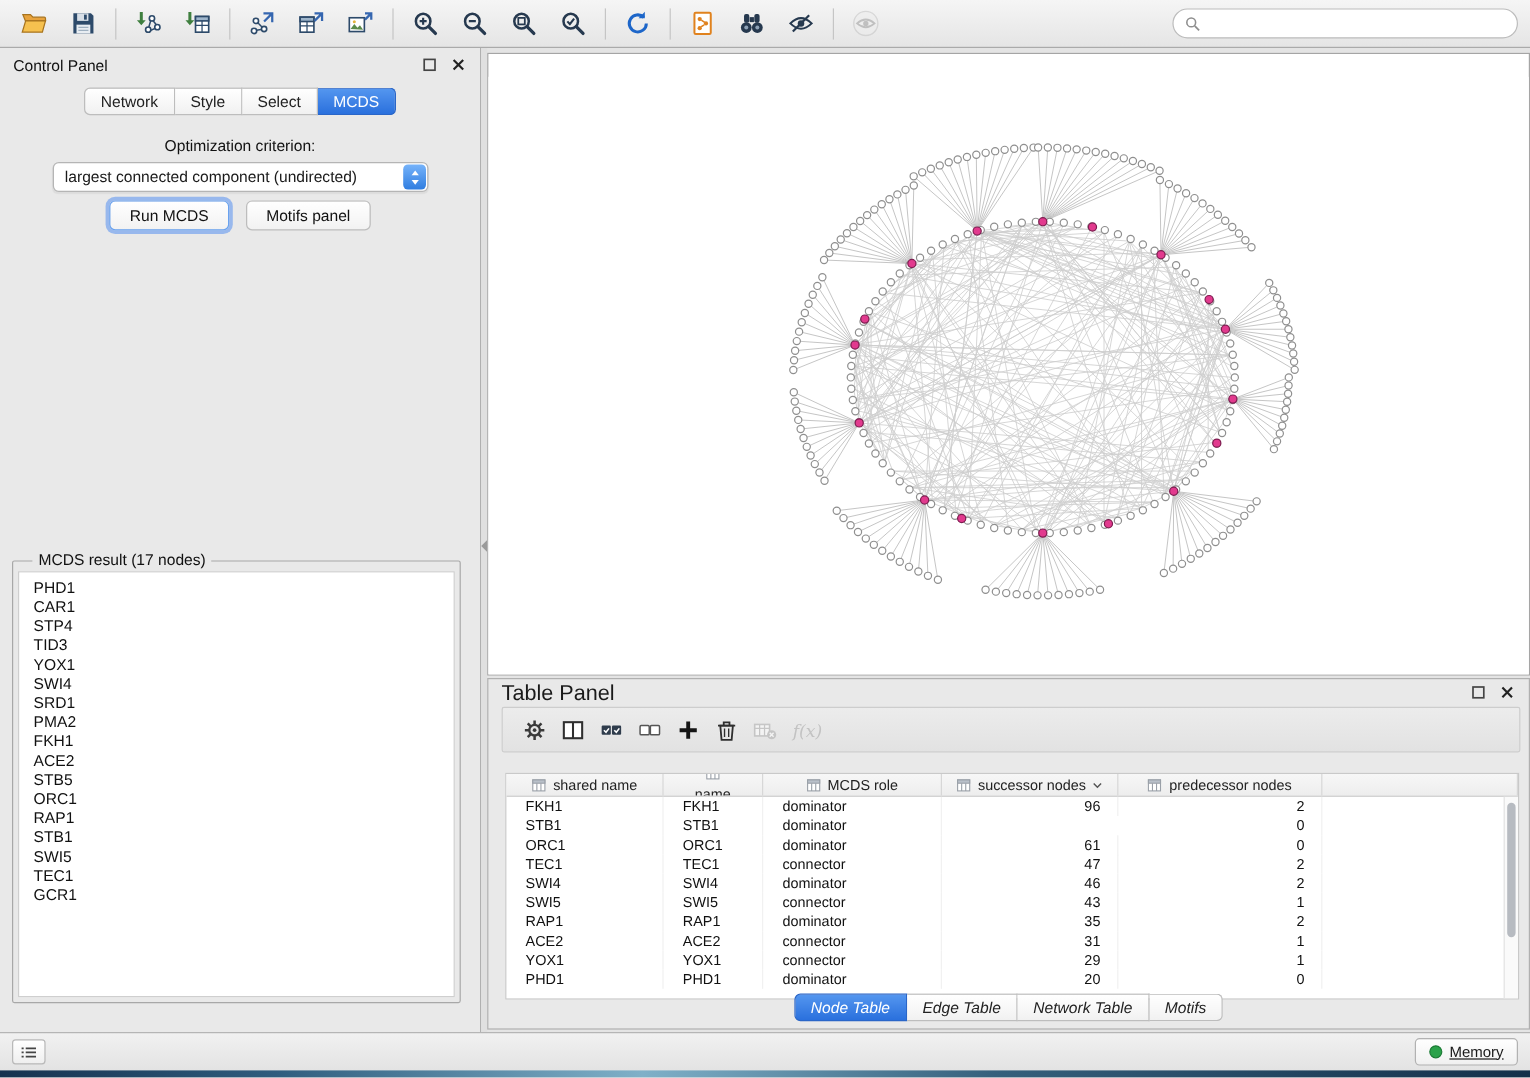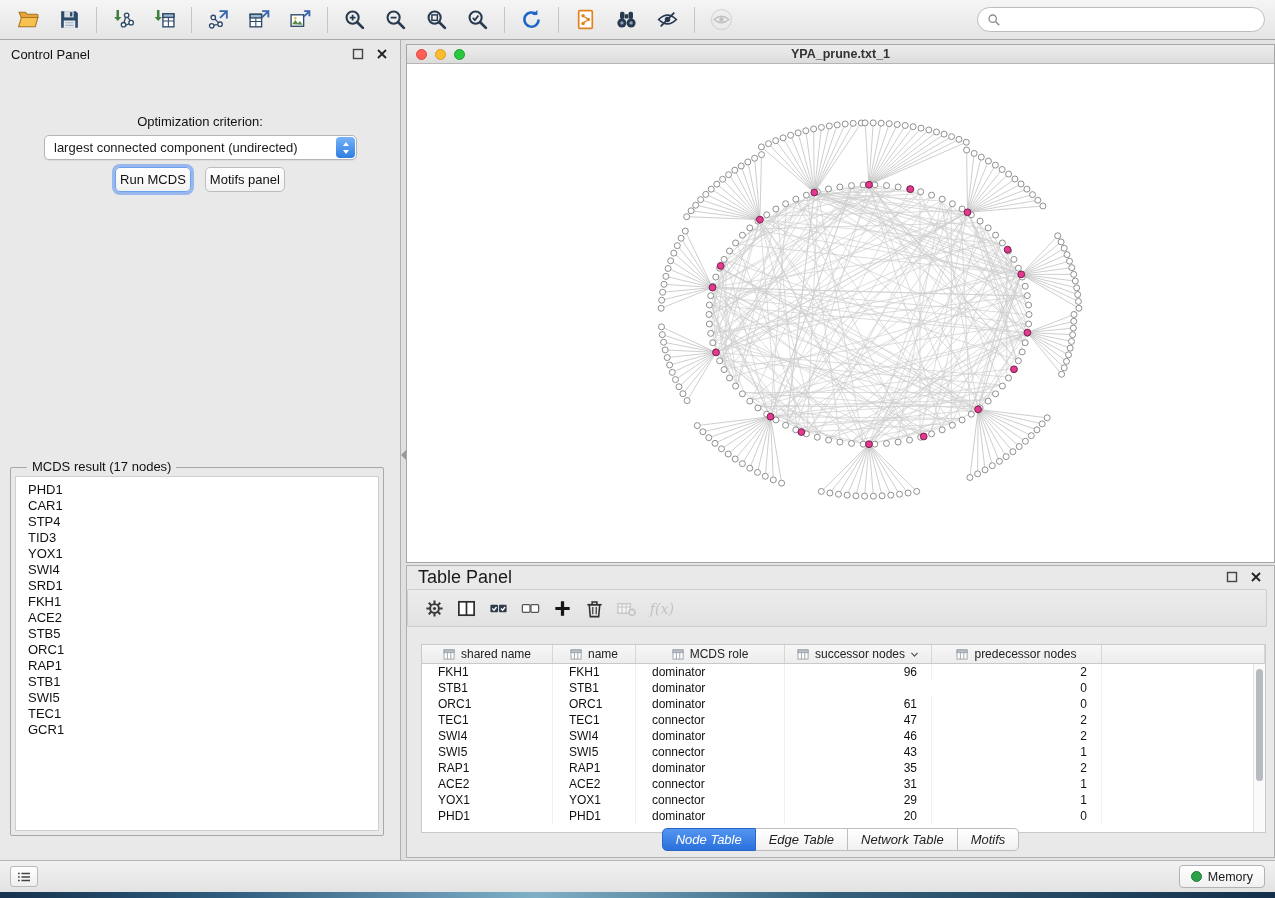--- a/index.html
+++ b/index.html
@@ -27,21 +27,21 @@
   .seg-tab{padding:3px 13px;font-size:13px;background:linear-gradient(#ffffff,#f1f1f1);border:1px solid #bdbdbd;border-left:none;color:#222;cursor:default;}
   .seg-tab:first-child{border-left:1px solid #bdbdbd;border-radius:5px 0 0 5px;}
   .seg-tab:last-child{border-radius:0 5px 5px 0;}
   .seg-tab.active{background:linear-gradient(#5496ef,#2a70dd);border-color:#2a66c8;color:#fff;}
   .cp-opt-label{position:absolute;top:74px;left:0;right:0;text-align:center;font-size:13px;color:#111;}
   .mac-select{position:absolute;top:95px;left:44px;width:313px;height:25px;background:#fff;border:1px solid #b5b5b5;border-radius:5px;display:flex;align-items:center;box-shadow:0 1px 1px rgba(0,0,0,.06);}
   .mac-select .val{flex:1;padding:0 4px 0 9px;font-size:13px;white-space:nowrap;overflow:hidden;}
   .mac-select .cap{width:19px;height:21px;margin-right:1px;border-radius:4px;background:linear-gradient(#76b3fa,#2f7de0);display:flex;align-items:center;justify-content:center;}
   .mac-select .cap svg{width:8px;height:14px;display:block;}
   .cp-buttons{position:absolute;top:127px;left:0;right:0;display:flex;justify-content:center;gap:14px;}
-  .mac-btn{height:25px;padding:0 4px;background:linear-gradient(#ffffff,#f2f2f2);border:1px solid #bdbdbd;border-radius:5px;font-size:13px;font-family:"Liberation Sans",sans-serif;color:#111;}
+  .mac-btn{height:25px;padding:0 16px;background:linear-gradient(#ffffff,#f2f2f2);border:1px solid #bdbdbd;border-radius:5px;font-size:13px;font-family:"Liberation Sans",sans-serif;color:#111;}
   .mac-btn.focused{box-shadow:0 0 0 3px rgba(72,135,241,.5);border-color:#6aa2ef;}
   .mcds-fieldset{position:absolute;left:10px;right:16px;top:427px;height:369px;border:1px solid #a8a8a8;border-radius:2px;}
   .mcds-legend{position:absolute;top:-9px;left:16px;background:#e9e9e9;padding:0 5px;font-size:13px;color:#111;}
   .mcds-list{position:absolute;left:4px;right:4px;top:8px;bottom:4px;background:#fff;border:1px solid #cfcfcf;overflow:hidden;padding:5px 0 0 12px;}
   .mcds-item{font-size:13px;line-height:16px;color:#111;}
 
   
   .v-splitter{position:absolute;left:401px;top:40px;width:5px;height:820px;background:#e0e0e0;}
   .v-splitter .grip{position:absolute;top:410px;left:0;width:0;height:0;border-top:5px solid transparent;border-bottom:5px solid transparent;border-right:5px solid #9a9a9a;}
 
@@ -54,40 +54,40 @@
   .tl.yellow{background:#febc2e;border:1px solid #d89c1f;}
   .tl.green{background:#28c840;border:1px solid #1da02f;}
   .net-title{position:absolute;left:0;right:0;text-align:center;font-size:12.5px;font-weight:700;color:#333;}
   .net-canvas{position:absolute;left:0;right:0;top:19px;bottom:0;background:#fff;}
   .net-canvas svg{width:100%;height:100%;display:block;}
 
   
   .table-panel{position:absolute;left:406px;top:565px;right:0;height:293px;background:#e9e9e9;border:1px solid #b0b0b0;}
   .tp-header{height:22px;display:flex;align-items:center;padding:0 11px;gap:10px;}
   .tp-header .ph-title{flex:1;font-size:18px;}
-  .tp-toolbar{height:38px;margin:1px 7px 2px 0;background:linear-gradient(#ececec,#e2e2e2);border:1px solid #cdcdcd;border-radius:2px;display:flex;align-items:center;gap:11px;padding:0 16px;}
+  .tp-toolbar{height:38px;margin:1px 7px 2px 11px;background:linear-gradient(#ececec,#e2e2e2);border:1px solid #cdcdcd;border-radius:2px;display:flex;align-items:center;gap:11px;padding:0 16px;}
   .tp-toolbar .icon svg{width:21px;height:21px;display:block;}
   .tp-toolbar .icon.wide svg{width:30px;height:21px;}
   .data-table{position:absolute;left:14px;right:8px;top:78px;height:189px;background:#fff;border:1px solid #c9c9c9;overflow:hidden;}
   .dt-header{display:flex;height:19px;background:linear-gradient(#f7f7f7,#ededed);border-bottom:1px solid #c9c9c9;}
   .dt-hcell{display:flex;align-items:center;justify-content:center;gap:5px;font-size:12px;color:#222;border-right:1px solid #d7d7d7;overflow:hidden;}
   .dt-hcell .icon svg{width:13px;height:11px;display:block;}
   .dt-hcell .sort svg{width:9px;height:7px;display:block;}
   .dt-row{display:flex;height:16px;}
   .dt-cell{font-size:12px;color:#111;padding:1px 6px 0 16px;border-right:1px solid #f1f1f1;white-space:nowrap;overflow:hidden;}
   .dt-cell.num{text-align:right;padding:1px 14px 0 6px;}
   .v-scrollbar{position:absolute;right:0;top:19px;bottom:0;width:12px;background:#fafafa;border-left:1px solid #e3e3e3;}
   .v-thumb{position:absolute;left:2px;right:2px;top:5px;height:112px;border-radius:5px;background:#b7bbc1;}
   .tp-tabs{position:absolute;left:0;right:0;bottom:6px;display:flex;justify-content:center;font-style:italic;}
 
   
   .status-bar{position:absolute;left:0;right:0;top:860px;height:32px;background:linear-gradient(#f1f1f1,#e3e3e3);border-top:1px solid #b5b5b5;display:flex;align-items:center;padding:0 10px;}
   .sb-left-btn{width:28px;height:21px;border:1px solid #b9b9b9;border-radius:3px;background:linear-gradient(#fff,#efefef);display:flex;align-items:center;justify-content:center;}
   .sb-left-btn svg{width:16px;height:12px;display:block;}
-  .memory-btn{margin-left:auto;height:23px;border:1px solid #b2b2b2;border-radius:4px;background:linear-gradient(#fff,#f0f0f0);display:flex;align-items:center;gap:6px;padding:0 11px;font-size:12.5px;}
+  .memory-btn{margin-left:auto;height:23px;border:1px solid #b2b2b2;border-radius:4px;background:linear-gradient(#fff,#f0f0f0);display:flex;align-items:center;gap:6px;padding:0 11px;font-size:12.5px;text-decoration:underline;}
   .memory-dot{width:11px;height:11px;border-radius:50%;background:#2ba24a;border:1px solid #1d7c36;}
   .wallpaper{position:absolute;left:0;right:0;bottom:0;height:6px;background:linear-gradient(90deg,#16324f,#2f5d7e 18%,#7fb0c8 42%,#35607c 65%,#14304a 100%);}
   .disabled{opacity:.55;}
 </style>
 </head>
 <body>
 
 <div class="toolbar">
   <div class="tb-left">
       <div class="tb-group">
@@ -286,20 +286,26 @@
         <svg viewBox="0 0 12 12">
           <rect x="1.5" y="1.5" width="9" height="9" fill="none" stroke="#444" stroke-width="1.4"></rect>
         </svg>
       </span>
     <span class="ph-icon">
         <svg viewBox="0 0 12 12">
           <path d="M2 2l8 8M10 2l-8 8" stroke="#222" stroke-width="1.8"></path>
         </svg>
       </span>
   </div>
+  <div class="cp-tabs">
+      <div class="seg-tab">Network</div>
+      <div class="seg-tab">Style</div>
+      <div class="seg-tab">Select</div>
+      <div class="seg-tab active">MCDS</div>
+    </div>
   <div class="cp-opt-label">Optimization criterion:</div>
   <div class="mac-select">
     <span class="val">largest connected component (undirected)</span>
     <span class="cap">
         <svg viewBox="0 0 8 14">
           <path d="M4 1l3 4H1z" fill="#fff"></path>
           <path d="M4 13L1 9h6z" fill="#fff"></path>
         </svg>
       </span>
   </div>
@@ -310,46 +316,39 @@
   <div class="mcds-fieldset">
     <span class="mcds-legend">MCDS result (17 nodes)</span>
     <div class="mcds-list">
         <div class="mcds-item">PHD1</div>
         <div class="mcds-item">CAR1</div>
         <div class="mcds-item">STP4</div>
         <div class="mcds-item">TID3</div>
         <div class="mcds-item">YOX1</div>
         <div class="mcds-item">SWI4</div>
         <div class="mcds-item">SRD1</div>
+        <div class="mcds-item">PMA2</div>
         <div class="mcds-item">FKH1</div>
         <div class="mcds-item">ACE2</div>
         <div class="mcds-item">STB5</div>
         <div class="mcds-item">ORC1</div>
         <div class="mcds-item">RAP1</div>
         <div class="mcds-item">STB1</div>
         <div class="mcds-item">SWI5</div>
         <div class="mcds-item">TEC1</div>
         <div class="mcds-item">GCR1</div>
       </div>
   </div>
 </div>
 
 <div class="v-splitter">
   <span class="grip"></span>
 </div>
 
 <div class="net-window">
-  <div class="net-titlebar">
-    <div class="tl-dots">
-      <span class="tl red"></span>
-      <span class="tl yellow"></span>
-      <span class="tl green"></span>
-    </div>
-    <span class="net-title">YPA_prune.txt_1</span>
-  </div>
   <div class="net-canvas">
     <svg id="network-svg" viewBox="0 0 867 499" preserveAspectRatio="none">
         <g stroke="#c2c2c2" stroke-width="0.7" opacity="0.8">
           <line x1="330.2" y1="321.6" x2="314.4" y2="205.3"></line>
           <line x1="553.9" y1="355.1" x2="379.7" y2="360.3"></line>
           <line x1="534.2" y1="137.2" x2="305.7" y2="269.6"></line>
           <line x1="444.7" y1="123.8" x2="344.3" y2="336.4"></line>
           <line x1="563.1" y1="349.4" x2="307.8" y2="223.2"></line>
           <line x1="467.8" y1="123.1" x2="571.7" y2="343.1"></line>
           <line x1="456.2" y1="378.9" x2="411.0" y2="129.9"></line>
@@ -1043,21 +1042,21 @@
         <div class="dt-hcell" style="width: 131px;">
           <span class="icon">
             <svg viewBox="0 0 14 12">
               <rect x="1" y="1" width="11" height="10" fill="#fff" stroke="#9aa0a8"></rect>
               <rect x="1" y="1" width="11" height="3" fill="#b9c0c9" stroke="#9aa0a8"></rect>
               <path d="M4.7 4v7M8.4 4v7" stroke="#9aa0a8"></path>
             </svg>
           </span>
           <span>shared name</span>
         </div>
-        <div class="dt-hcell" style="width: 83px;">
+        <div class="dt-hcell" style="width: 83px; flex-direction: column;">
           <span class="icon">
             <svg viewBox="0 0 14 12">
               <rect x="1" y="1" width="11" height="10" fill="#fff" stroke="#9aa0a8"></rect>
               <rect x="1" y="1" width="11" height="3" fill="#b9c0c9" stroke="#9aa0a8"></rect>
               <path d="M4.7 4v7M8.4 4v7" stroke="#9aa0a8"></path>
             </svg>
           </span>
           <span>name</span>
         </div>
         <div class="dt-hcell" style="width: 149px;">

